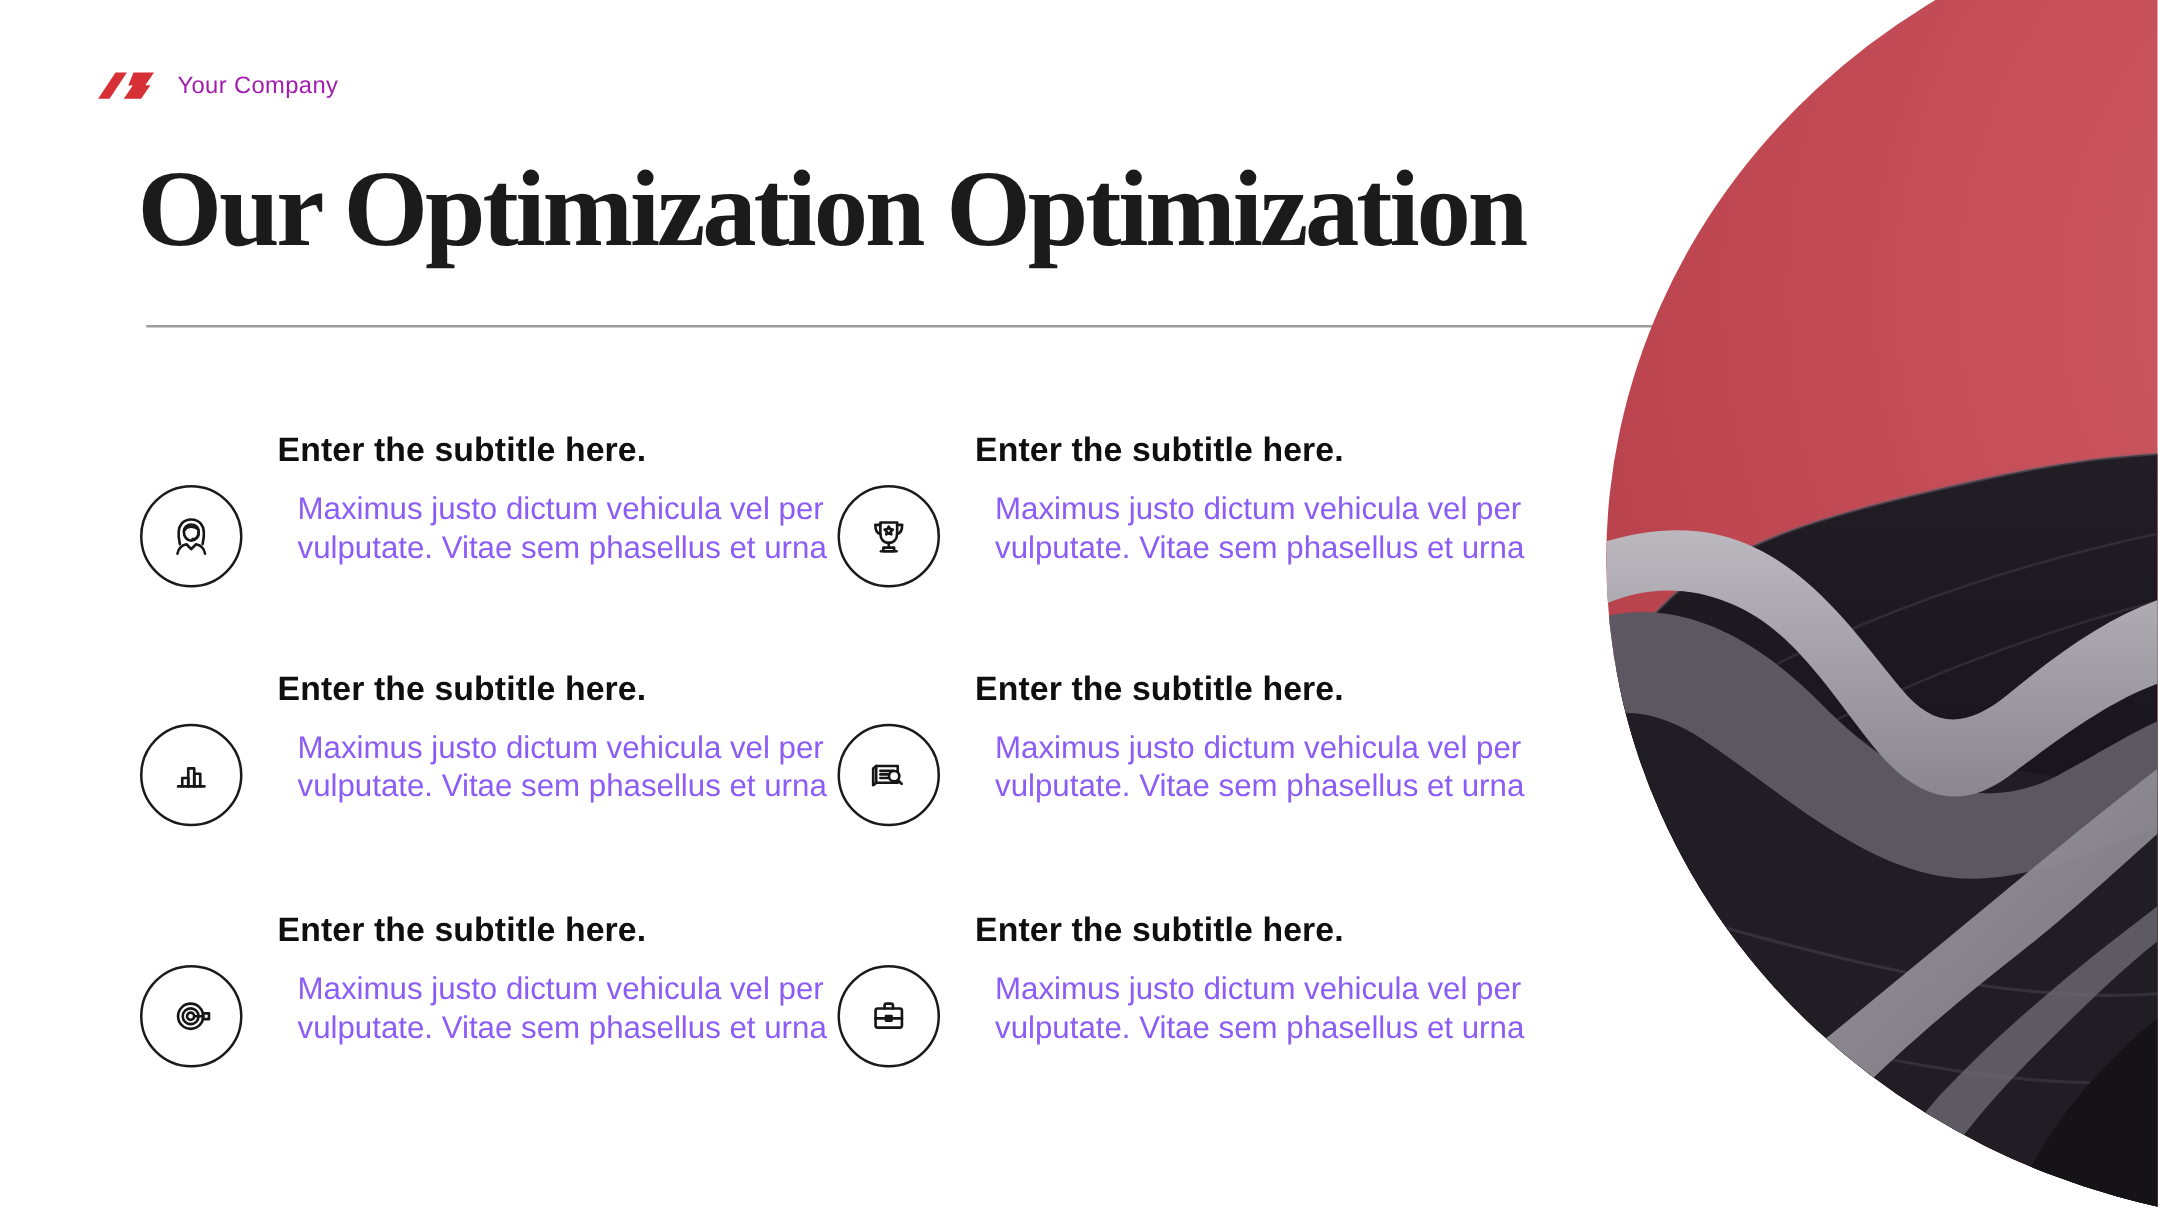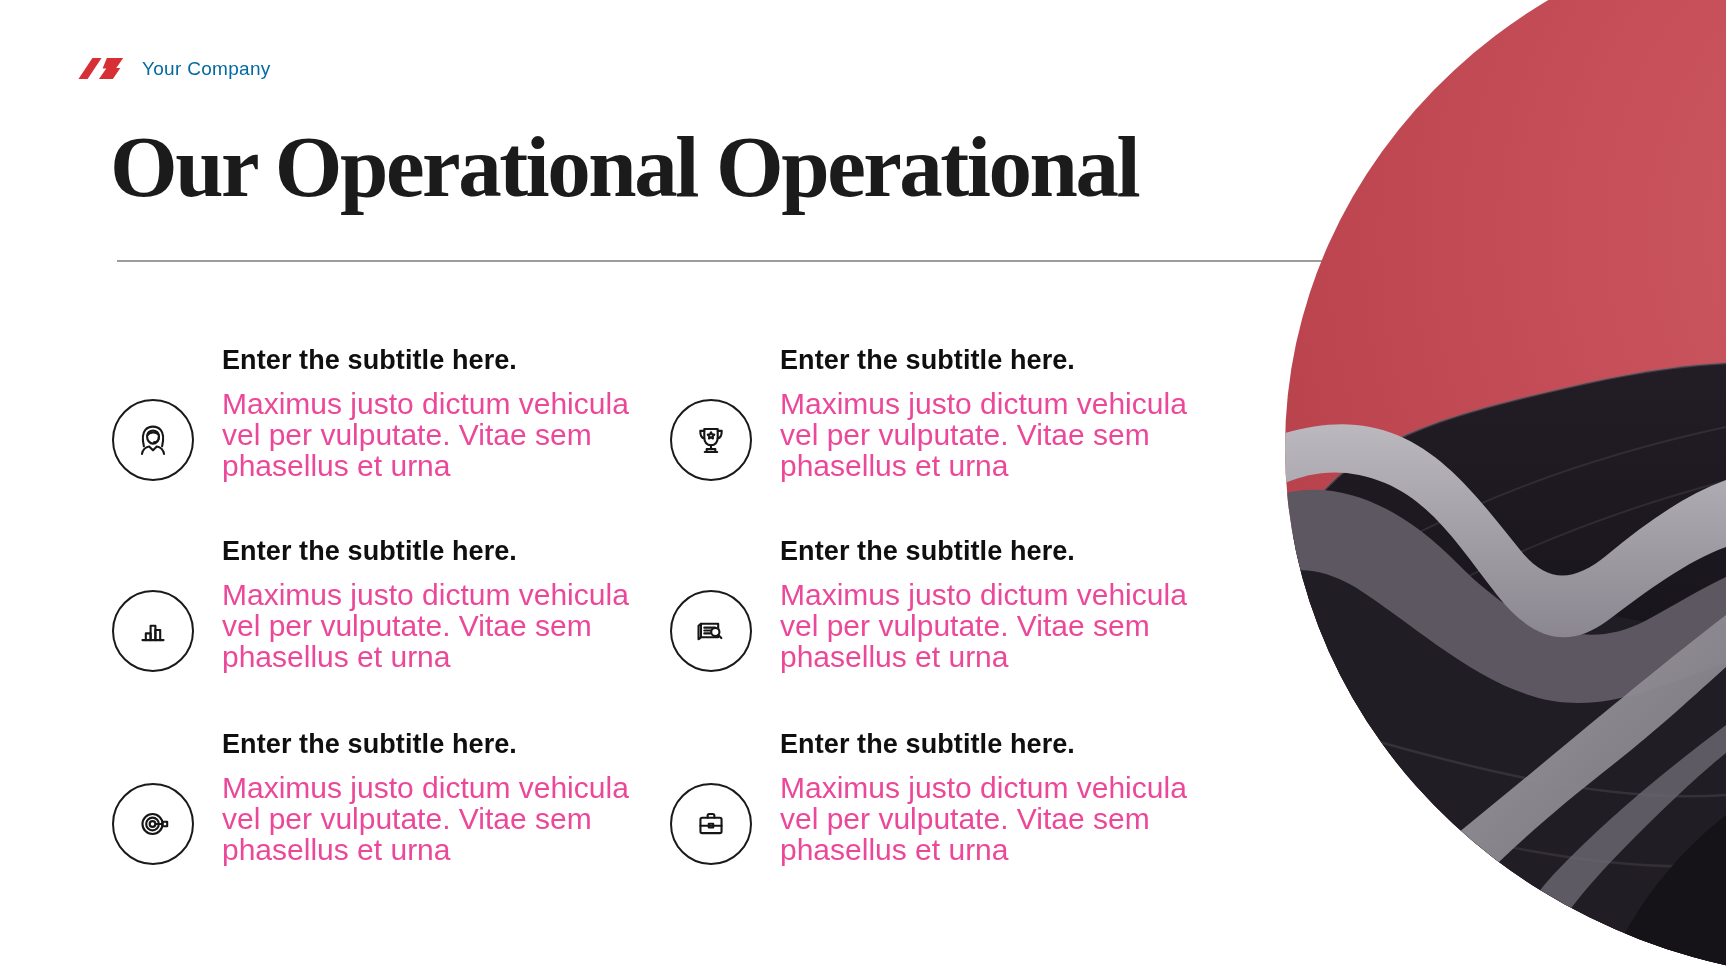--- a/index.html
+++ b/index.html
@@ -11,21 +11,21 @@
     font-family: "Liberation Sans", sans-serif;
   }
 
   
   .brand {
     position: absolute; left: 78px; top: 54px;
     display: flex; align-items: center; gap: 14px;
   }
   .brand svg { display: block; }
   .brand-name {
-    font-size: 19px; color: #0369a1; letter-spacing: 0.3px; font-weight: 400;
+    font-size: 19px; color: #a21caf; letter-spacing: 0.3px; font-weight: 400;
   }
 
   
   .slide-title {
     position: absolute; left: 110px; top: 116px;
     font-family: "Liberation Serif", serif;
     font-weight: 700;
     font-size: 87px;
     letter-spacing: -2.5px;
     color: #1b1b1b;
@@ -53,24 +53,24 @@
   }
   .icon-circle svg { width: 46px; height: 46px; display: block; }
   .feature .text { padding-top: 4px; }
   .feature h3 {
     margin: 0 0 12px 0;
     font-size: 27px; line-height: 32px;
     font-weight: 700; color: #0f0f0f;
     letter-spacing: 0.1px;
   }
   .feature p {
-    margin: 0;
+    margin: 16px;
     width: 424px;
-    font-size: 30px; line-height: 31px;
-    font-weight: 400; color: #ec4899;
+    font-size: 25px; line-height: 31px;
+    font-weight: 400; color: #8b5cf6;
   }
 
   .pos-r1c1 { left: 112px; top: 340px; }
   .pos-r1c2 { left: 670px; top: 340px; }
   .pos-r2c1 { left: 112px; top: 531px; }
   .pos-r2c2 { left: 670px; top: 531px; }
   .pos-r3c1 { left: 112px; top: 724px; }
   .pos-r3c2 { left: 670px; top: 724px; }
 
   .ic { stroke: #161616; stroke-width: 2.2; fill: none;
@@ -97,21 +97,21 @@
 <div class="brand">
   <svg width="50" height="29" viewBox="0 0 52 30">
     <g fill="#d62f35">
       <polygon points="15,4 24.5,4 10,26 0.5,26"></polygon>
       <path d="M30 4 L47 4 L39.8 14.6 L44 14.6 L36.3 26 L21.8 26 L29.4 14.9 L25.6 14.9 Z"></path>
     </g>
   </svg>
   <span class="brand-name">Your Company</span>
 </div>
 
-<div class="slide-title">Our Operational Operational</div>
+<div class="slide-title">Our Optimization Optimization</div>
 <div class="title-divider"></div>
 
 <div class="feature pos-r1c1">
   <div class="icon-circle">
     <svg viewBox="0 0 48 48">
       <g class="ic">
         <path d="M14.5 30.5 C13 24 13 17 16 13.5 C18.5 10.5 21 10 24 10 C27 10 29.5 10.5 32 13.5 C35 17 35 24 33.5 30.5"></path>
         <path d="M17.8 20 C17.8 16.5 20.5 14.2 24 14.2 C27.5 14.2 30.2 16.5 30.2 20 C30.2 24.5 27.4 27.8 24 27.8 C20.6 27.8 17.8 24.5 17.8 20 Z"></path>
         <path d="M18.2 19 C20.4 15.4 27 15 30 18.6"></path>
         <path d="M30.2 20.5 C30.5 24.5 28 26.5 25.5 26.5"></path>

